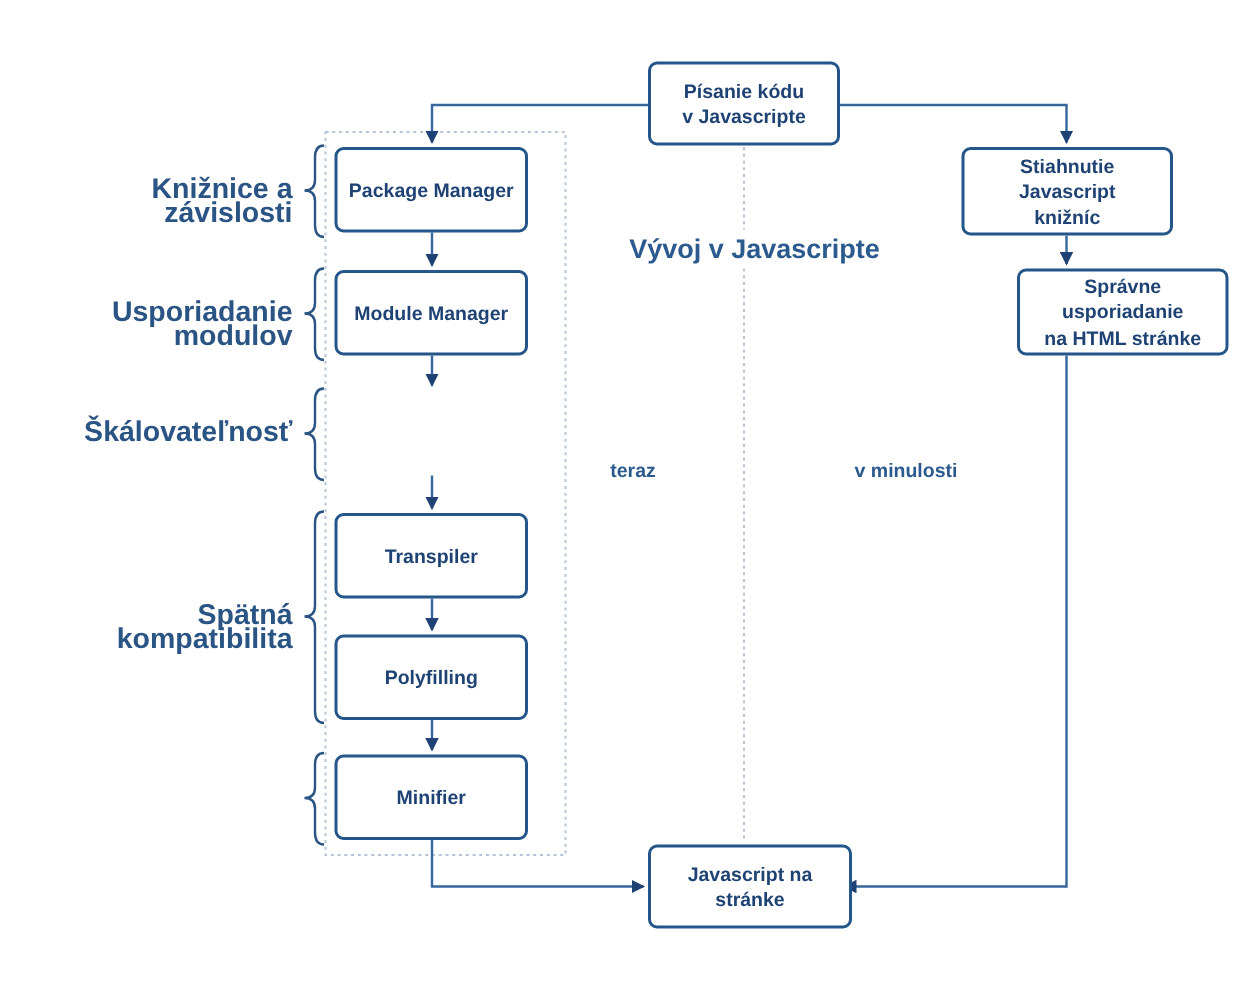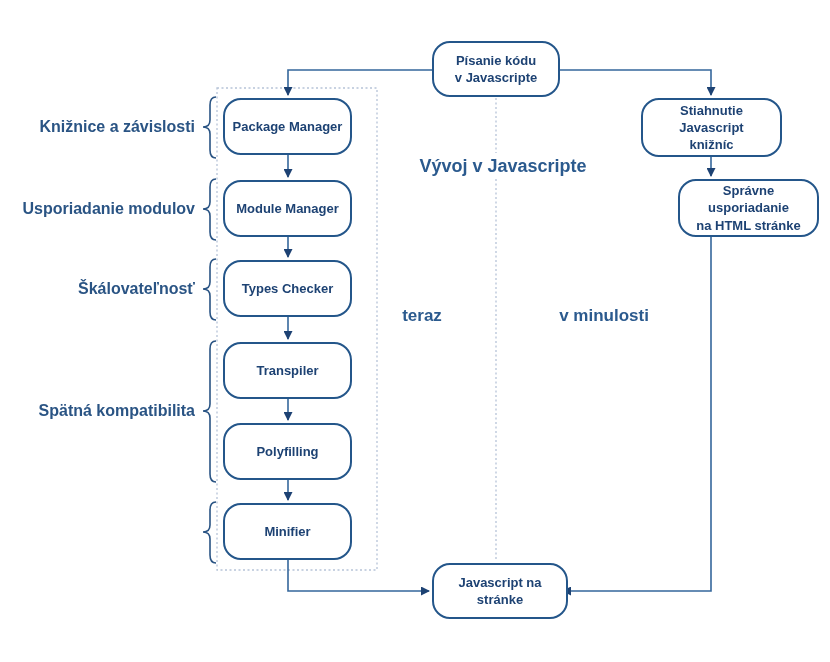--- a/index.html
+++ b/index.html
@@ -3,37 +3,37 @@
 <meta charset="utf-8">
 <style>
   html,body { margin:0; padding:0; background:#fff; }
   .stage {
     position:relative; width:830px; height:662px; background:#ffffff;
     font-family:"Liberation Sans", sans-serif; overflow:hidden;
   }
   .layer { position:absolute; left:0; top:0; }
   .node {
     position:absolute; box-sizing:border-box;
-    border:2px solid #24568a; border-radius:18px; background:#ffffff;
+    border:2px solid #24568a; border-radius:6px; background:#ffffff;
     display:flex; align-items:center; justify-content:center;
     text-align:center; color:#1d4273; font-weight:bold; font-size:13px;
     line-height:1.32; padding:3px 6px; z-index:2;
   }
   .node span { white-space:pre-line; }
   .side-label {
-    position:absolute; color:#2a5484; font-weight:bold; font-size:16px;
+    position:absolute; color:#2a5484; font-weight:bold; font-size:19px;
     text-align:right; line-height:16px; z-index:2;
   }
   .era-title {
     position:absolute; left:405px; top:153px; width:196px; height:26px;
     line-height:26px; text-align:center; font-weight:bold; font-size:18px;
     color:#2b5a8e; background:#ffffff; z-index:2;
   }
   .era-label {
-    position:absolute; top:306px; font-weight:bold; font-size:17px;
+    position:absolute; top:306px; font-weight:bold; font-size:13px;
     color:#2b5a8e; text-align:center; z-index:2;
   }
   .era-now  { left:378px; width:88px; }
   .era-past { left:545px; width:118px; }
   .conn   { fill:none; stroke:#35679c; stroke-width:1.6px; }
   .brace  { fill:none; stroke:#2a5484; stroke-width:1.6px; }
   .dotted { fill:none; stroke:#b6c3d7; stroke-width:1.3px; stroke-dasharray:2 2.5; }
 </style>
 </head>
 <body>
@@ -81,23 +81,20 @@
     <span>Javascript na
 stránke</span>
   </div>
 
   <div class="node" style="left:223px;top:98px;width:129px;height:57px;">
     <span>Package Manager</span>
   </div>
   <div class="node" style="left:223px;top:180px;width:129px;height:57px;">
     <span>Module Manager</span>
   </div>
-  <div class="node" style="left:223px;top:260px;width:129px;height:57px;">
-    <span>Types Checker</span>
-  </div>
   <div class="node" style="left:223px;top:342px;width:129px;height:57px;">
     <span>Transpiler</span>
   </div>
   <div class="node" style="left:223px;top:503px;width:129px;height:57px;">
     <span>Minifier</span>
   </div>
   <div class="node" style="left:223px;top:423px;width:129px;height:57px;">
     <span>Polyfilling</span>
   </div>
 

